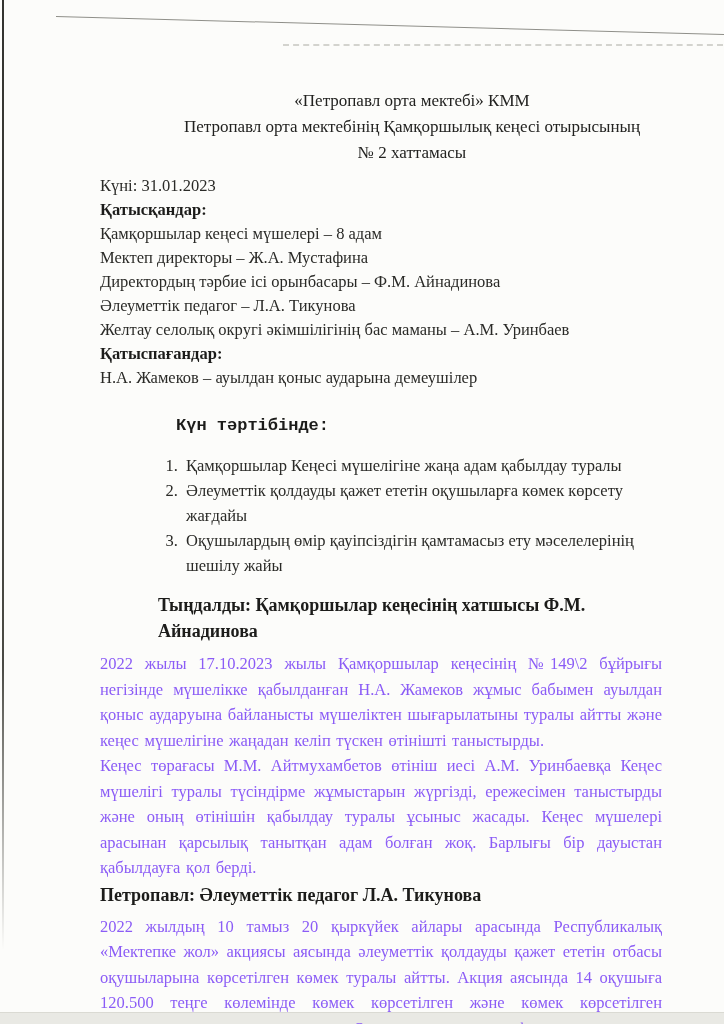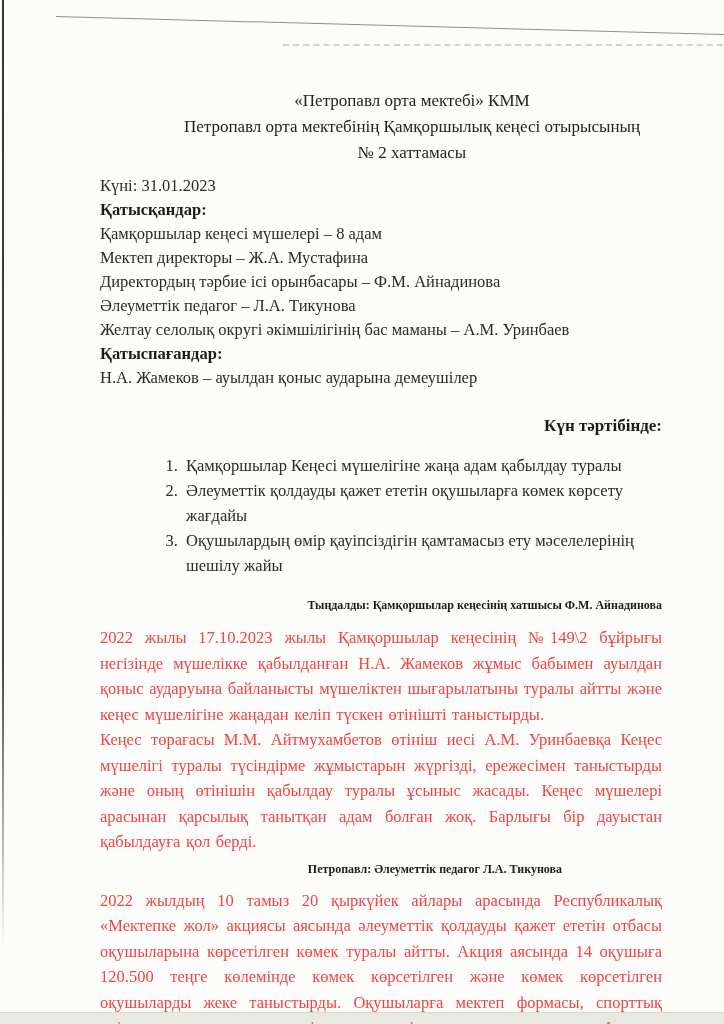--- a/index.html
+++ b/index.html
@@ -76,57 +76,58 @@
   .doc-line {
     line-height: 24px;
   }
   .bold {
     font-weight: bold;
     color: #1c1c1a;
   }
   .agenda-heading {
     margin-top: 23px;
     margin-left: 76px;
-    text-align: right;
+    text-align: left;
     font-weight: bold;
     font-size: 17px;
     line-height: 26px;
     color: #1c1c1a;
+    font-family: Liberation Mono, monospace;
   }
   ol.agenda-list {
     margin: 14px;
     padding-left: 68px;
     line-height: 25px;
   }
   ol.agenda-list li {
     padding-left: 4px;
   }
   .section-heading {
     font-weight: bold;
-    font-size: 12px;
+    font-size: 18px;
     line-height: 26px;
     color: #1c1c1a;
-    text-align: right;
+    text-align: left;
   }
   .section-heading.first {
     margin-top: 14px;
     margin-bottom: 7px;
     margin-left: 58px;
   }
   .section-heading.second {
     margin-top: 1px;
     margin-bottom: 6px;
     margin-right: 100px;
   }
   p.body-par {
     margin: 0;
     text-align: justify;
     line-height: 25.5px;
     word-spacing: 1.5px;
-    color: #ef4444;
+    color: #8b5cf6;
   }
 </style>
 </head>
 <body>
 
 <div class="page">
 
   <div class="scan-edge-left"></div>
   <div class="scan-edge-top"></div>
   <div class="scan-dashed"></div>

